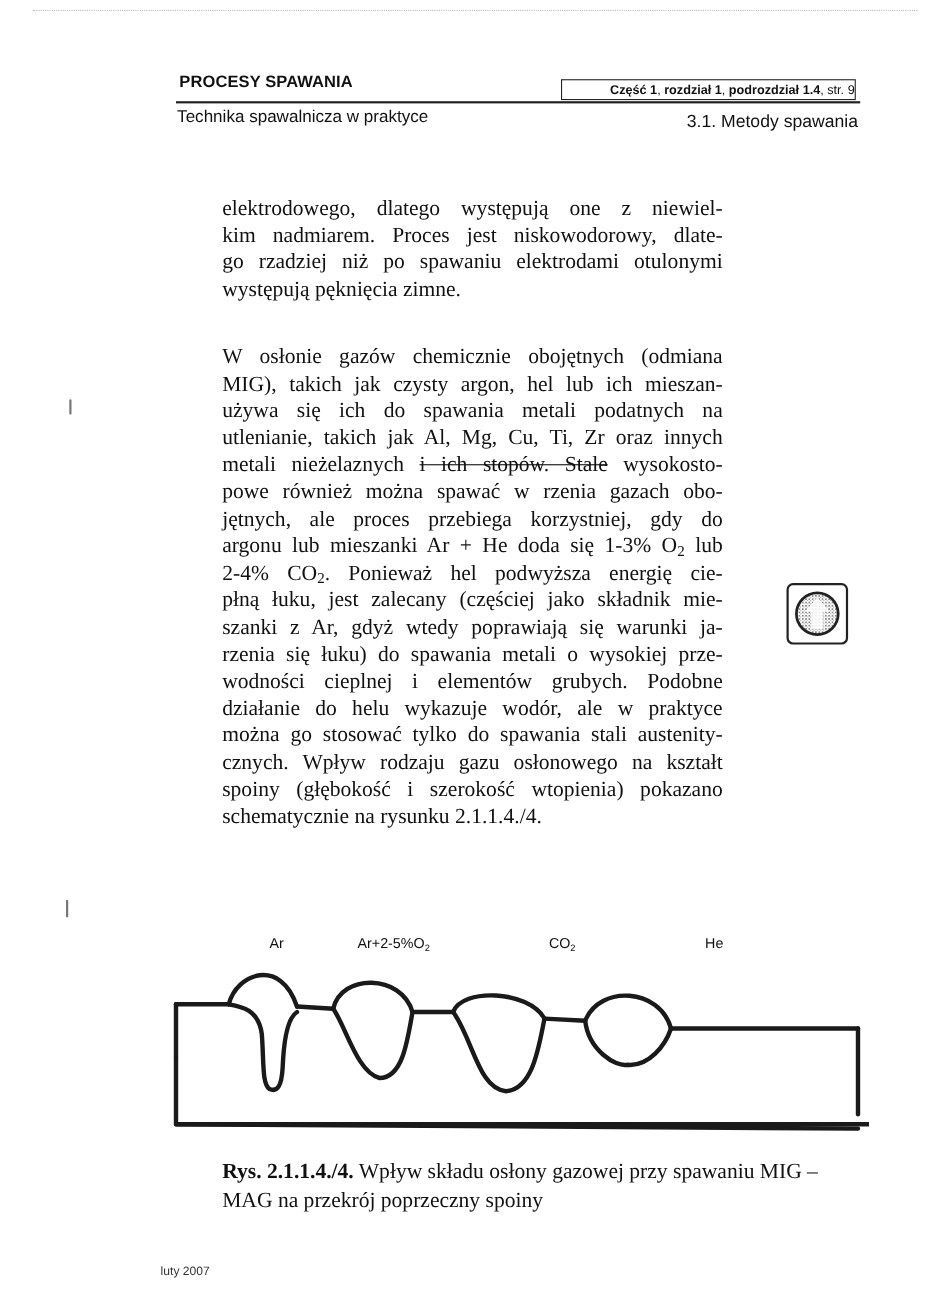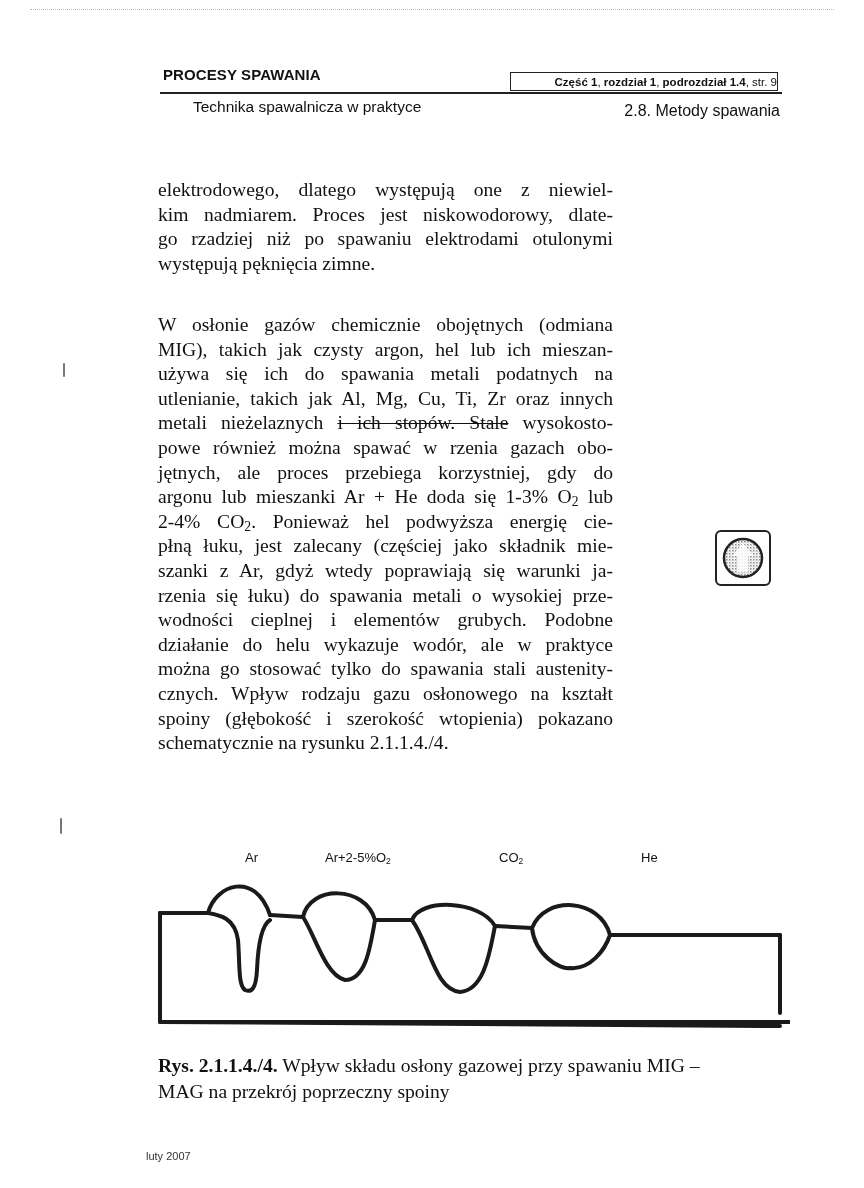--- a/index.html
+++ b/index.html
@@ -1,28 +1,28 @@
 <!DOCTYPE html>
 <html><head>
 <meta charset="utf-8">
 <style>
   html, body { margin: 0; padding: 0; background: #ffffff; }
   body { width: 864px; height: 1188px; position: relative; overflow: hidden; color: #111; }
   .sans { font-family: "Liberation Sans", "DejaVu Sans", sans-serif; text-align: right; }
-  .serif { font-family: "Liberation Serif", "DejaVu Serif", serif; }
+  .serif { font-family: "Liberation Serif", "DejaVu Serif", serif; margin-left: 44px; }
 
   .scan-top { position: absolute; left: 30px; right: 30px; top: 9px; height: 1px;
               border-top: 1px dotted #bbb; }
 
   .hdr-title { position: absolute; left: 163px; top: 66px; font-size: 15px; font-weight: bold; letter-spacing: 0.1px; }
   .hdr-ref { position: absolute; left: 510px; top: 72px; width: 268px; height: 19px; border: 1px solid #222;
              font-size: 11.5px; line-height: 19px; box-sizing: border-box; padding-left: 6px; white-space: nowrap; }
   .hdr-ref b { font-weight: bold; }
   .hdr-rule1 { position: absolute; left: 160px; top: 92px; width: 622px; height: 2px; background: #222; }
-  .hdr-sub-left { position: absolute; left: 161px; top: 98px; font-size: 15.5px; margin-left: 32px; }
+  .hdr-sub-left { position: absolute; left: 161px; top: 98px; font-size: 15.5px; }
   .hdr-sub-right { position: absolute; right: 84px; top: 102px; font-size: 16px; }
 
   .body-text { position: absolute; left: 158px; width: 455px; font-size: 19.6px; line-height: 24.6px; text-align: justify; }
   .para1 { top: 178px; }
   .para2 { top: 313px; }
   .line { display: block; text-align: justify; text-align-last: justify; white-space: nowrap; }
   .line.last { text-align-last: left; }
   .strike { text-decoration: line-through; text-decoration-thickness: 1px; }
   sub { font-size: 0.7em; vertical-align: -0.25em; line-height: 0; }
 
@@ -44,21 +44,21 @@
 <body>
 
 <div class="scan-top"></div>
 
 <div class="hdr-title sans">PROCESY SPAWANIA</div>
 <div class="hdr-ref sans">
   <b>Część 1</b><span>, </span><b>rozdział 1</b><span>, </span><b>podrozdział 1.4</b><span>, </span><span>str. 9</span>
 </div>
 <div class="hdr-rule1"></div>
 <div class="hdr-sub-left sans">Technika spawalnicza w praktyce</div>
-<div class="hdr-sub-right sans">2.8. Metody spawania</div>
+<div class="hdr-sub-right sans">3.1. Metody spawania</div>
 
 <div class="body-text para1 serif">
   <span class="line">elektrodowego, dlatego występują one z niewiel-</span>
   <span class="line">kim nadmiarem. Proces jest niskowodorowy, dlate-</span>
   <span class="line">go rzadziej niż po spawaniu elektrodami otulonymi</span>
   <span class="line last">występują pęknięcia zimne.</span>
 </div>
 
 <div class="body-text para2 serif">
   <span class="line">W osłonie gazów chemicznie obojętnych (odmiana</span>

